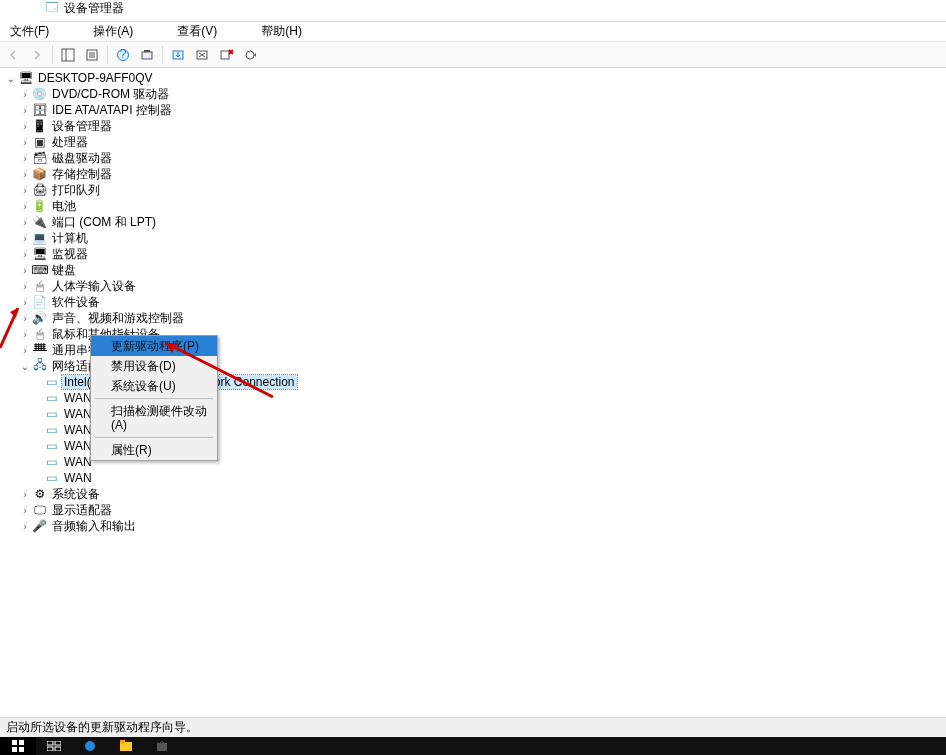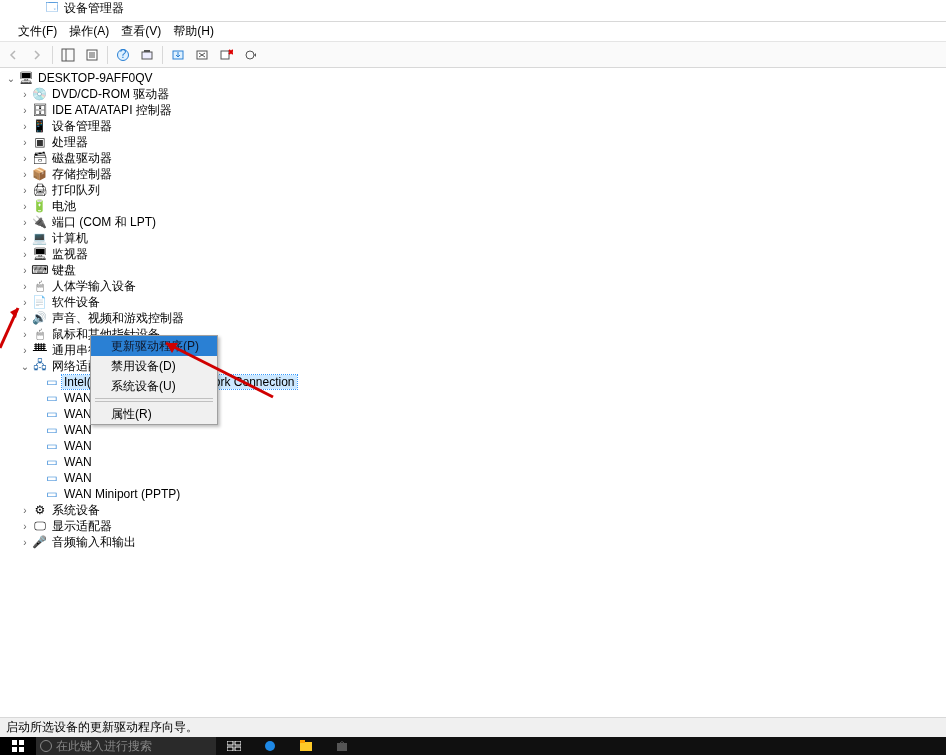--- a/index.html
+++ b/index.html
@@ -2,21 +2,21 @@
 <html><head>
   <meta charset="utf-8">
   <style>
     * { margin: 0; padding: 0; box-sizing: border-box; font-family: "Microsoft YaHei", "SimSun", Tahoma, sans-serif; font-size: 12px; }
     body { background: #fff; width: 946px; height: 755px; overflow: hidden; position: relative; }
     
     .titlebar { height: 22px; background: #fff; border-bottom: 1px solid #d8d8d8; display: flex; align-items: flex-start; padding: 0 4px; margin-left: 40px; }
     .titlebar .app-icon { width: 16px; height: 16px; display: inline-flex; align-items: center; justify-content: center; margin-right: 4px; }
     .titlebar .title { color: #000; }
     
-    .menubar { height: 20px; display: flex; align-items: center; padding: 0 12px; border-bottom: 1px solid #e5e5e5; }
+    .menubar { height: 20px; display: flex; align-items: center; padding: 0 4px; border-bottom: 1px solid #e5e5e5; gap: 32px; }
     .menubar span { padding: 2px 6px; cursor: default; }
     
     .toolbar { height: 26px; border-bottom: 1px solid #d8d8d8; display: flex; align-items: center; padding: 0 2px; gap: 2px; background: #fafafa; }
     .toolbar .tbtn { width: 22px; height: 22px; display: inline-flex; align-items: center; justify-content: center; cursor: pointer; border: 1px solid transparent; }
     .toolbar .sep { width: 1px; height: 18px; background: #d8d8d8; margin: 0 2px; }
     .toolbar .disabled { opacity: 0.45; }
     
     .tree { position: relative; height: 660px; overflow: auto; padding: 2px 0; background: #fff; }
     .tree-row { display: flex; align-items: center; height: 16px; padding-left: 4px; white-space: nowrap; cursor: default; }
     .tree-row.selected .label-text { background: #cce8ff; outline: 1px dotted #3399ff; }
@@ -269,24 +269,20 @@
         <span class="label-text">WAN</span>
       </div>
       <div class="tree-row indent-2">
         <span class="icon ic-netcard"></span>
         <span class="label-text">WAN</span>
       </div>
       <div class="tree-row indent-2">
         <span class="icon ic-netcard"></span>
         <span class="label-text">WAN</span>
       </div>
-      <div class="tree-row indent-2">
-        <span class="icon ic-netcard"></span>
-        <span class="label-text">WAN Miniport (PPTP)</span>
-      </div>
       <div class="tree-row indent-1">
         <span class="expander">›</span>
         <span class="icon ic-system"></span>
         <span class="label-text">系统设备</span>
       </div>
       <div class="tree-row indent-1">
         <span class="expander">›</span>
         <span class="icon ic-display"></span>
         <span class="label-text">显示适配器</span>
       </div>
@@ -297,20 +293,21 @@
       </div>
     </div>
 </div>
 
 <div class="context-menu">
   <div id="ctx-mount">
       <div class="mi hover">更新驱动程序(P)</div>
       <div class="mi">禁用设备(D)</div>
       <div class="mi">系统设备(U)</div>
       <div class="msep"></div>
+      <div class="mi">扫描检测硬件改动(A)</div>
       <div class="msep"></div>
       <div class="mi">属性(R)</div>
     </div>
 </div>
 
 <svg class="arrow1" width="30" height="60">
   <line x1="2" y1="58" x2="20" y2="18" stroke="#d00000" stroke-width="3"></line>
   <polygon points="20,18 12,22 18,28" fill="#d00000"></polygon>
 </svg>
 <svg class="arrow2" width="120" height="70">
@@ -324,24 +321,20 @@
 
 <div class="taskbar">
   <div class="tb-item start">
       <svg width="12" height="12">
         <rect x="0" y="0" width="5" height="5" fill="#fff"></rect>
         <rect x="7" y="0" width="5" height="5" fill="#fff"></rect>
         <rect x="0" y="7" width="5" height="5" fill="#fff"></rect>
         <rect x="7" y="7" width="5" height="5" fill="#fff"></rect>
       </svg>
     </div>
-  <div class="search">
-    <span class="cortana"></span>
-    <span>在此键入进行搜索</span>
-  </div>
   <div class="tb-item">
       <svg width="14" height="10">
         <rect x="0" y="0" width="6" height="4" stroke="#fff" fill="none"></rect>
         <rect x="8" y="0" width="6" height="4" stroke="#fff" fill="none"></rect>
         <rect x="0" y="6" width="6" height="4" stroke="#fff" fill="none"></rect>
         <rect x="8" y="6" width="6" height="4" stroke="#fff" fill="none"></rect>
       </svg>
     </div>
   <div class="tb-item">
       <svg width="14" height="14">

